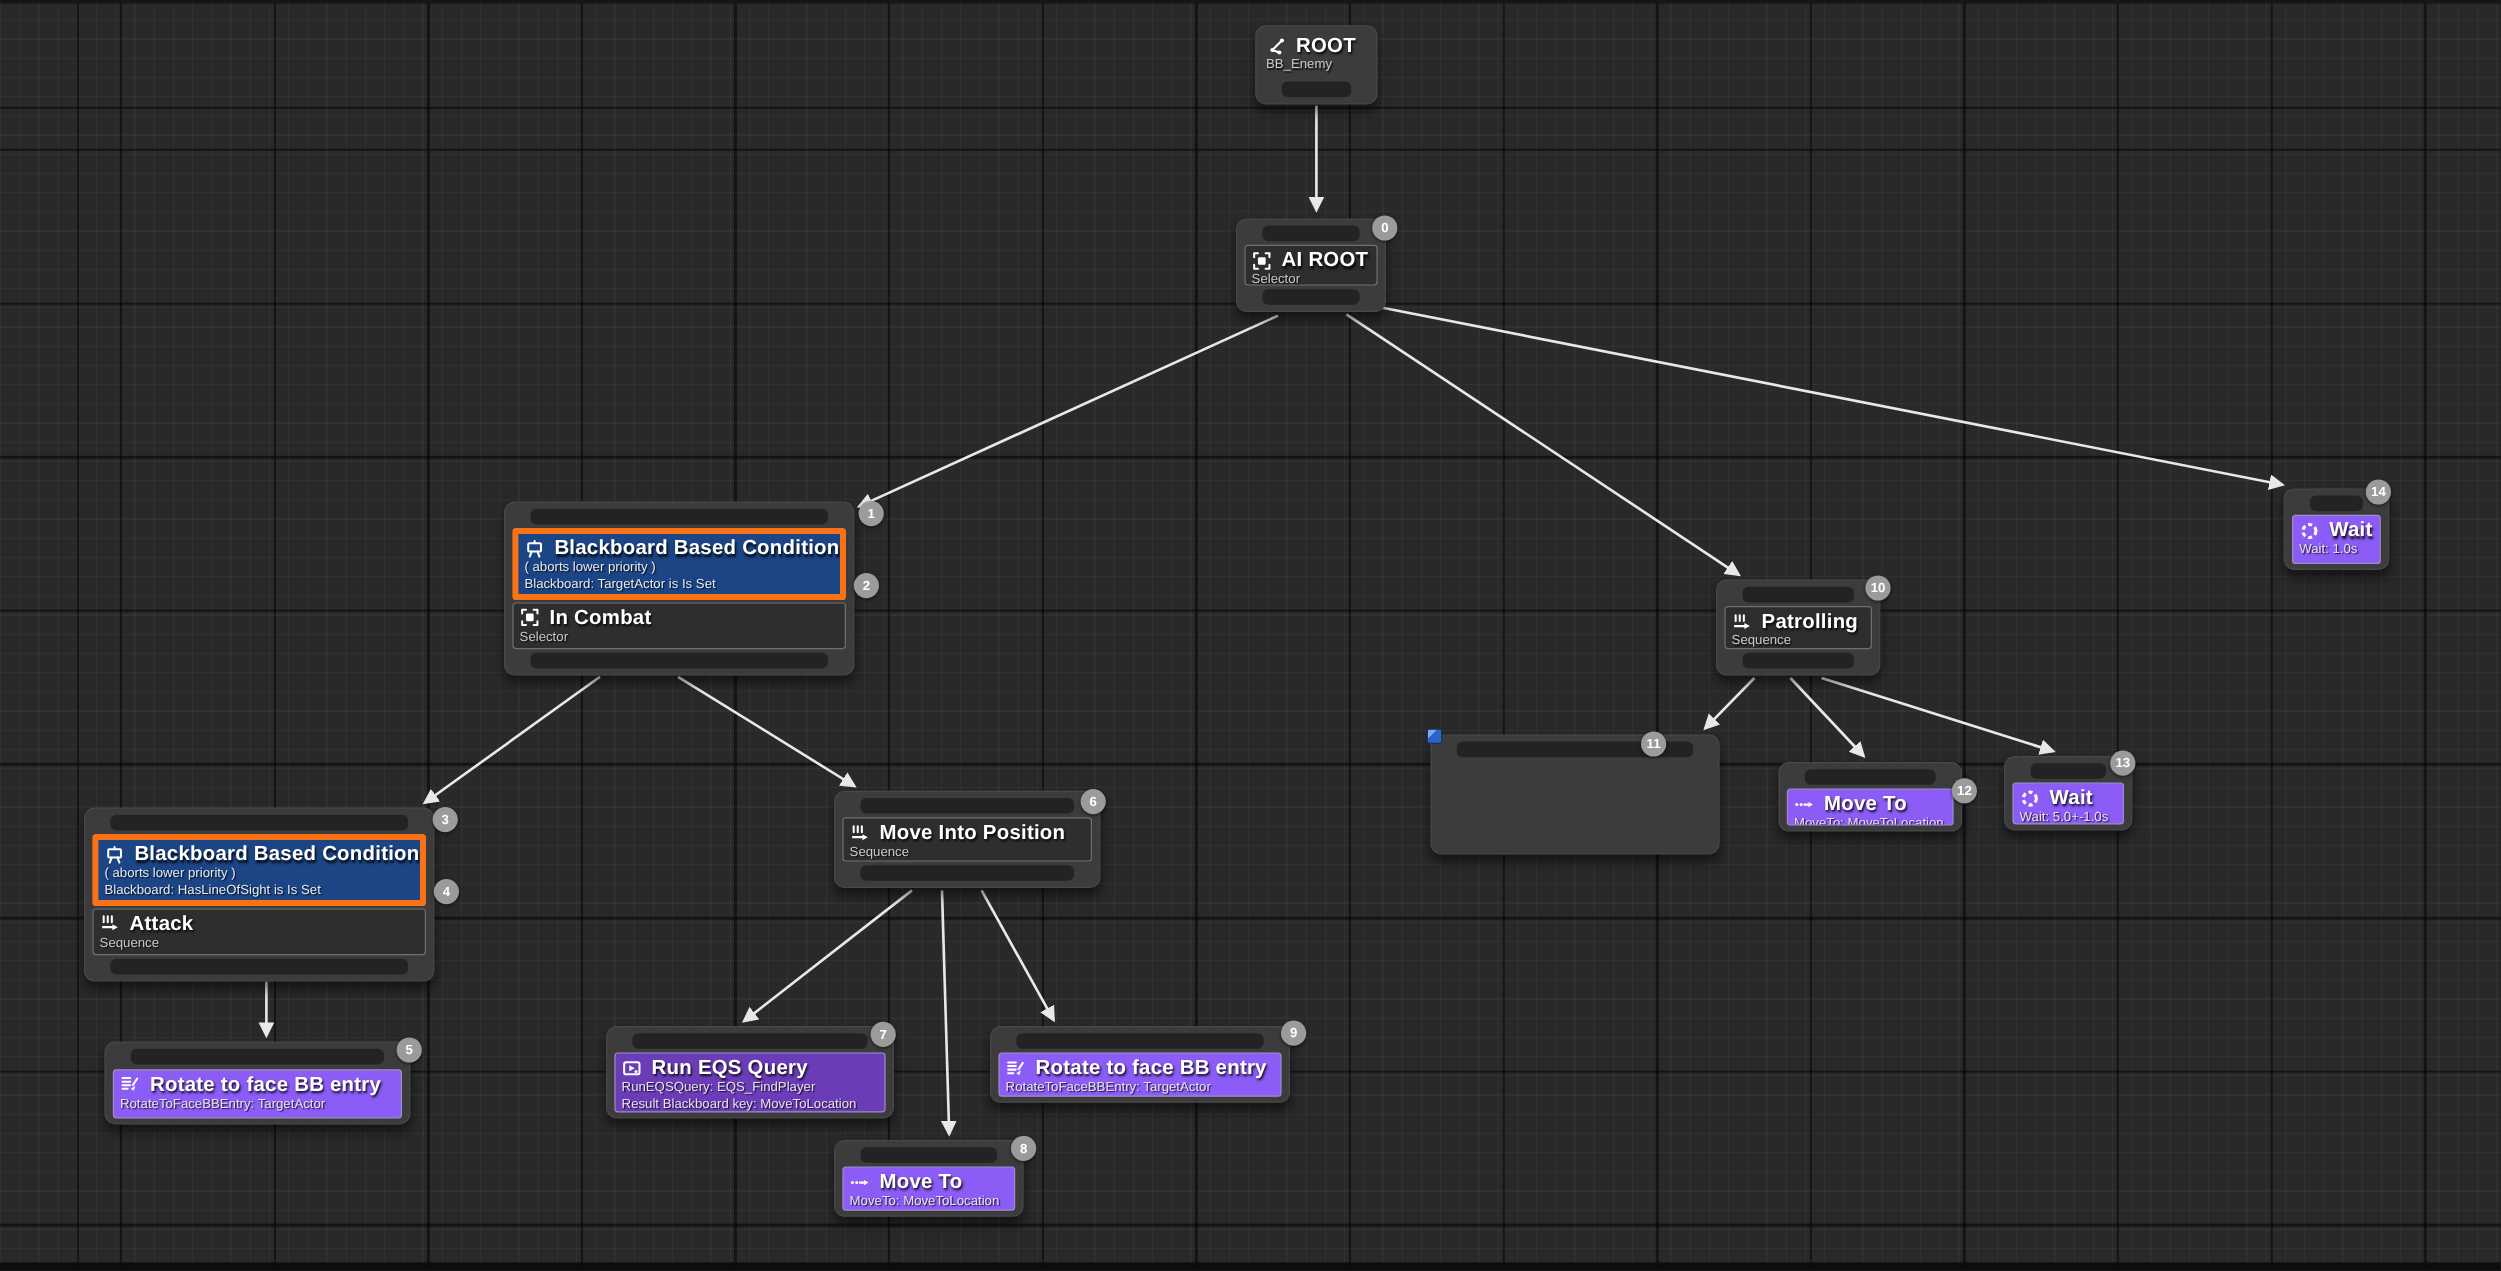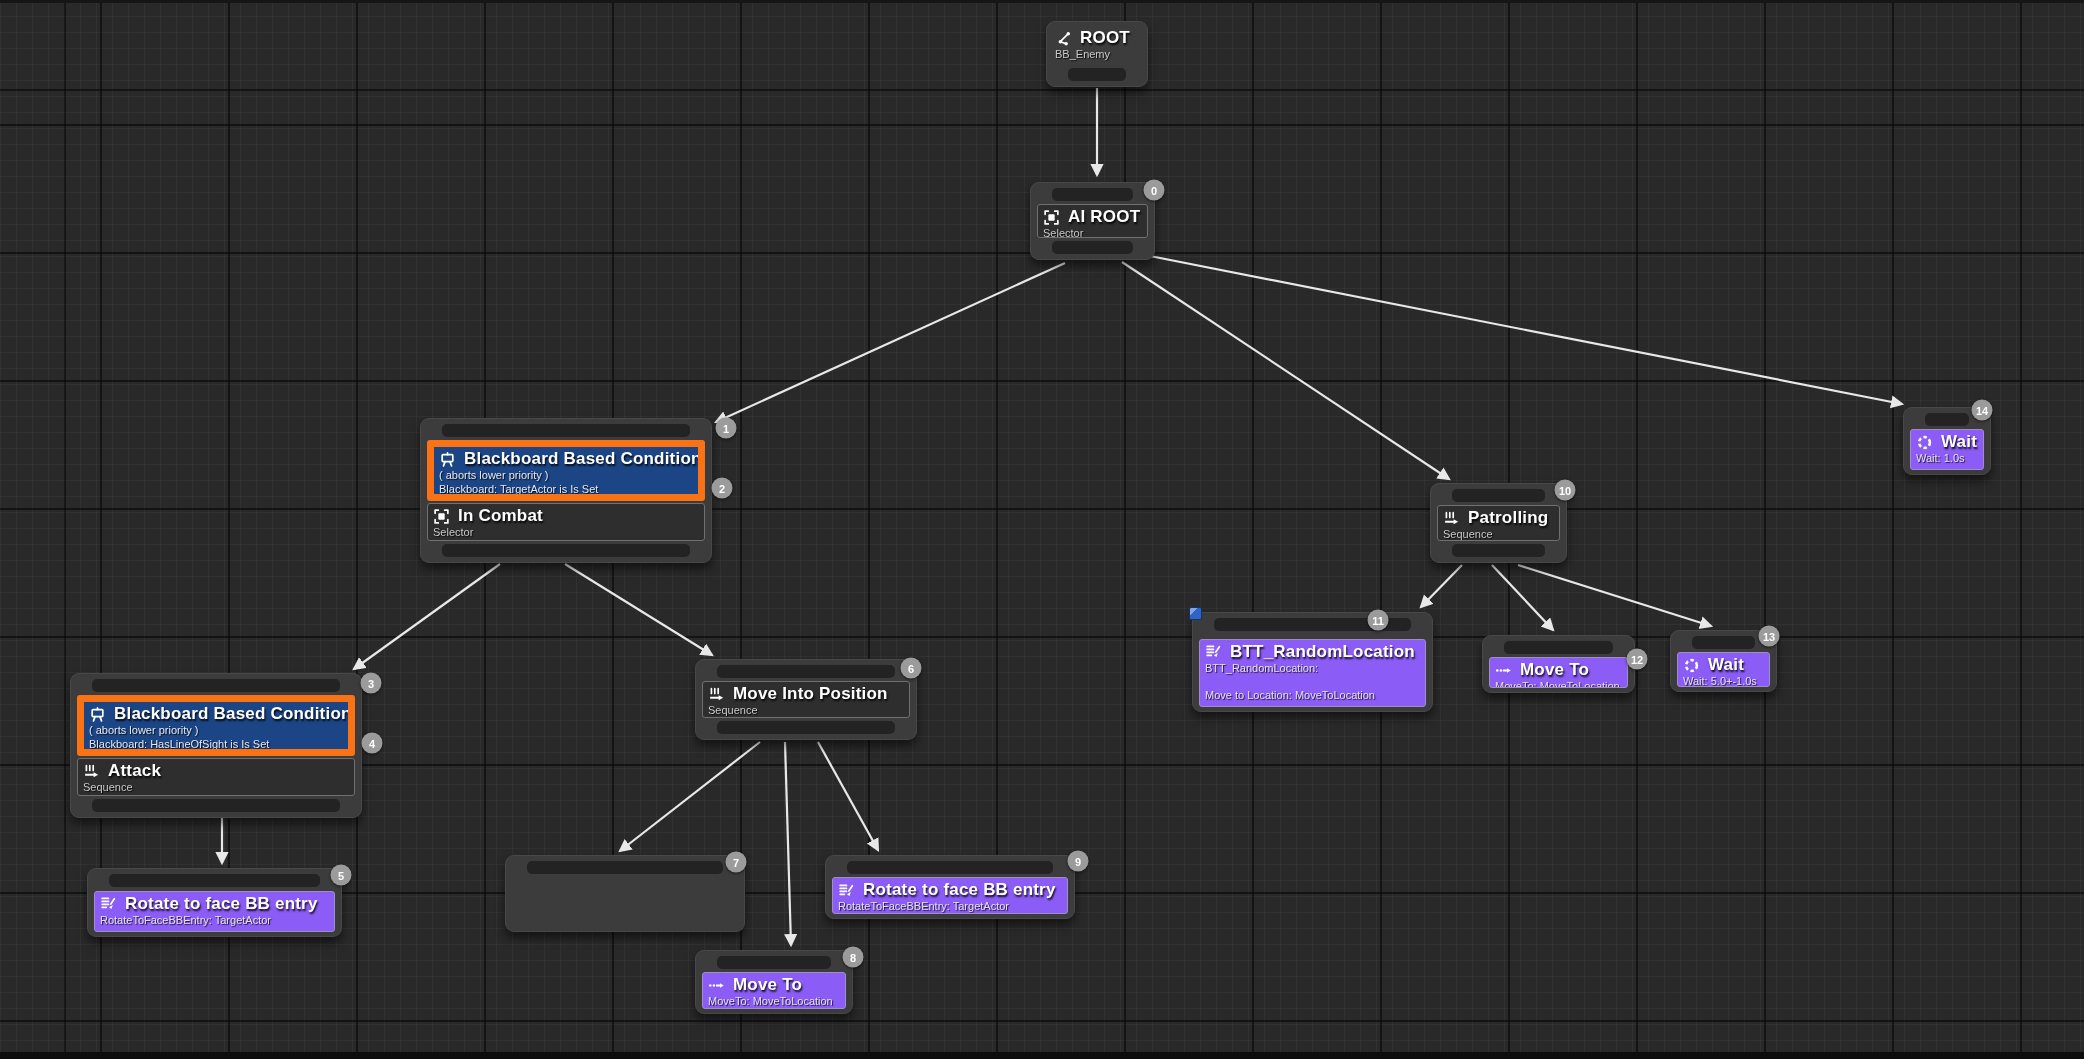--- a/index.html
+++ b/index.html
@@ -25,21 +25,21 @@
     border:1px solid #484848;
     border-radius:9px;
     box-shadow:0 6px 10px rgba(0,0,0,0.5);
     display:flex;flex-direction:column;justify-content:space-between;
     padding:3px 6px;box-sizing:border-box;
   }
   .pill{background:#232323;border-radius:5px;height:13px;margin:2px 15px;flex:none;}
   .section{border-radius:3px;padding:2px 5px 4px;margin:1px 0;overflow:hidden;}
   .section.plain{background:transparent;border:none;padding:2px 2px;}
   .section.composite{background:#2e2e2e;border:1px solid #707070;}
-  .section.decorator{background:#1c4585;border:7px solid #f97316;}
+  .section.decorator{background:#1c4585;border:5px solid #f97316;}
   .section.task{background:#8b5cf6;border:1px solid #a18cc6;}
   .titlerow{display:flex;align-items:center;gap:8px;}
   .nicon{width:17px;height:17px;flex:none;display:inline-block;}
   .nicon svg{width:17px;height:17px;display:block;}
   .title{
     font-weight:bold;font-size:17px;color:#ffffff;white-space:nowrap;
     text-shadow:1px 2px 2px rgba(0,0,0,0.9);
     letter-spacing:0.2px;
   }
   .line{
@@ -216,20 +216,34 @@
             </span>
             <span class="title">Move Into Position</span>
           </div>
           <div class="line">Sequence</div>
         </div>
         <div class="pill"></div>
       </div>
       <div class="badge" style="left: 911px; top: 668px;">6</div>
       <div class="node" style="left: 505px; top: 855px; width: 240px; height: 77px;">
         <div class="pill"></div>
+        <div class="section task" style="background: rgb(107, 60, 184);">
+          <div class="titlerow">
+            <span class="nicon">
+              <svg viewBox="0 0 16 16">
+                <rect x="2" y="3" width="12" height="9.5" rx="1.5" stroke="#ffffff" stroke-width="1.6" fill="none" stroke-linecap="round" stroke-linejoin="round"></rect>
+                <path d="M6 5.4 L10.4 7.75 L6 10.1 z" fill="#fff"></path>
+                <circle cx="11.3" cy="10.3" r="1.2" fill="#fff"></circle>
+              </svg>
+            </span>
+            <span class="title">Run EQS Query</span>
+          </div>
+          <div class="line">RunEQSQuery: EQS_FindPlayer</div>
+          <div class="line">Result Blackboard key: MoveToLocation</div>
+        </div>
       </div>
       <div class="badge" style="left: 736px; top: 862px;">7</div>
       <div class="node" style="left: 695px; top: 950px; width: 158px; height: 64px;">
         <div class="pill"></div>
         <div class="section task">
           <div class="titlerow">
             <span class="nicon">
               <svg viewBox="0 0 16 16">
                 <circle cx="2.2" cy="8" r="1.2" fill="#fff"></circle>
                 <circle cx="5.6" cy="8" r="1.2" fill="#fff"></circle>
@@ -274,35 +288,20 @@
             <span class="title">Patrolling</span>
           </div>
           <div class="line">Sequence</div>
         </div>
         <div class="pill"></div>
       </div>
       <div class="badge" style="left: 1565px; top: 490px;">10</div>
       <div class="bluedot" style="left: 1189px; top: 607px;"></div>
       <div class="node" style="left: 1192px; top: 612px; width: 241px; height: 100px;">
         <div class="pill"></div>
-        <div class="section task">
-          <div class="titlerow">
-            <span class="nicon">
-              <svg viewBox="0 0 16 16">
-                <path d="M2 3.2h6 M2 6h6 M2 8.8h6 M2 11.6h4" stroke="#ffffff" stroke-width="1.6" fill="none" stroke-linecap="round" stroke-linejoin="round"></path>
-                <path d="M13.5 3.5 L10.2 8.5" stroke="#ffffff" stroke-width="1.6" fill="none" stroke-linecap="round" stroke-linejoin="round"></path>
-                <path d="M8.4 11.6 L12 9.3 L10.8 13.1 z" fill="#fff"></path>
-              </svg>
-            </span>
-            <span class="title">BTT_RandomLocation</span>
-          </div>
-          <div class="line">BTT_RandomLocation:</div>
-          <div class="line"></div>
-          <div class="line">Move to Location: MoveToLocation</div>
-        </div>
       </div>
       <div class="badge" style="left: 1378px; top: 620px;">11</div>
       <div class="node" style="left: 1482px; top: 635px; width: 153px; height: 58px;">
         <div class="pill"></div>
         <div class="section task">
           <div class="titlerow">
             <span class="nicon">
               <svg viewBox="0 0 16 16">
                 <circle cx="2.2" cy="8" r="1.2" fill="#fff"></circle>
                 <circle cx="5.6" cy="8" r="1.2" fill="#fff"></circle>

